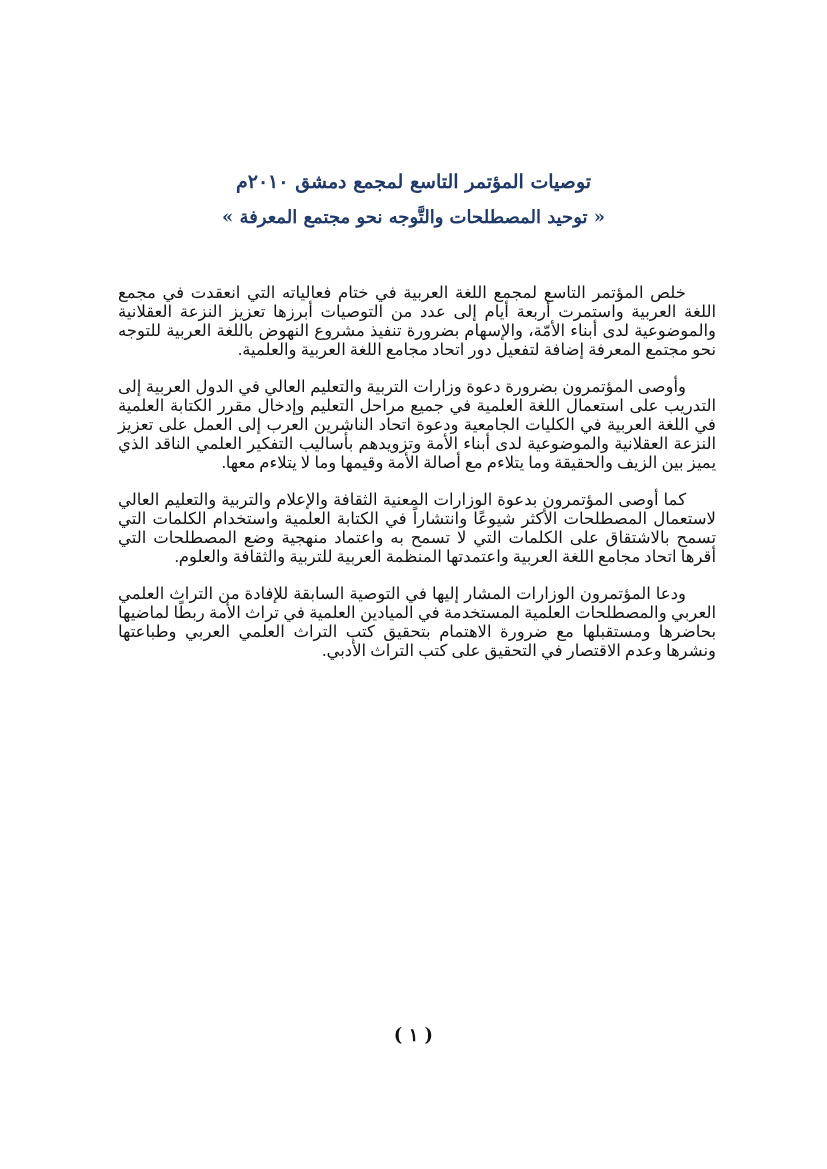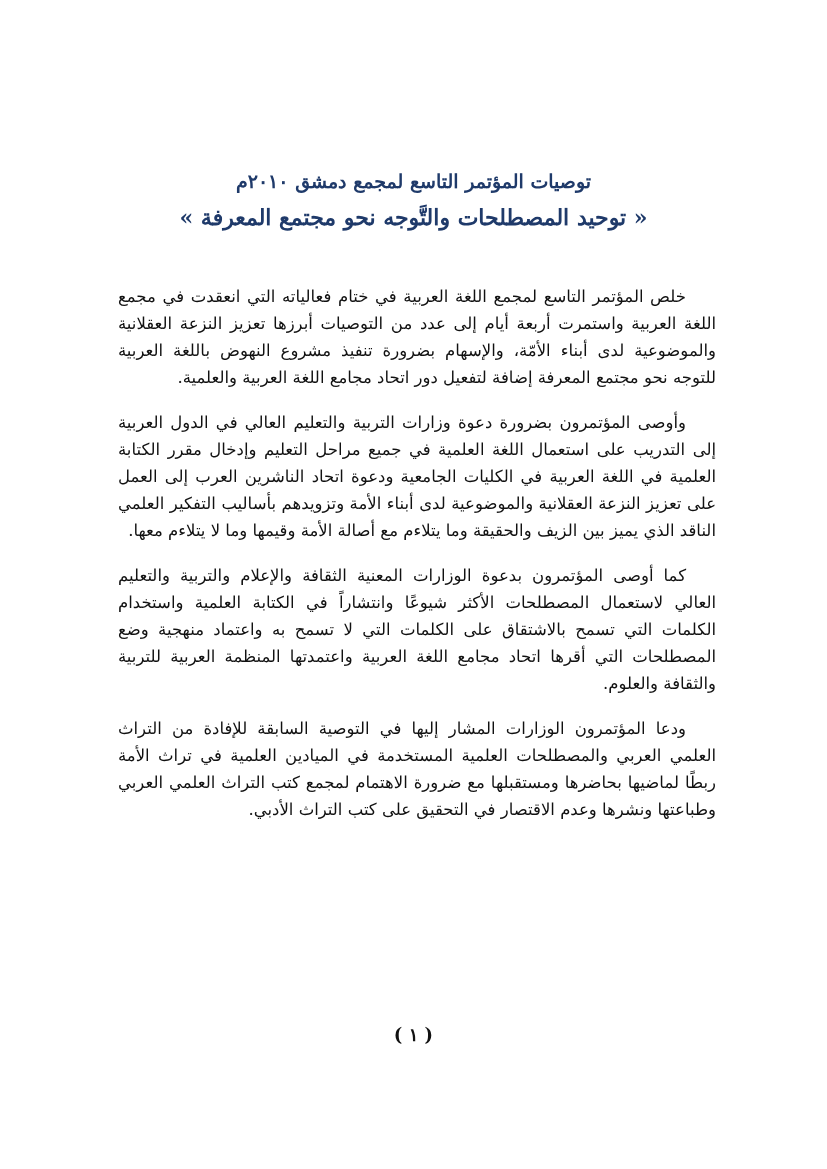--- a/index.html
+++ b/index.html
@@ -29,33 +29,34 @@
       text-align: center;
       color: #1f3a6a;
       font-weight: bold;
     }
     .title {
       font-size: 19px;
       line-height: 30px;
       margin: 0;
     }
     .subtitle {
-      font-size: 22px;
+      font-size: 18px;
       line-height: 30px;
       margin: 6px 0 0 0;
     }
     .body-text {
       position: absolute;
       top: 283px;
       left: 118px;
       width: 598px;
       font-size: 16.5px;
-      line-height: 27px;
+      line-height: 19px;
       text-align: justify;
       text-align-last: right;
+      font-family: Liberation Serif, serif;
     }
     .para {
       margin: 0 0 18px 0;
       text-indent: 30px;
     }
     .page-number {
       position: absolute;
       top: 1024px;
       left: 0;
       width: 827px;
@@ -71,17 +72,17 @@
 <div class="page">
   <div class="header" style="color: rgb(31, 58, 106);">
     <p class="title">توصيات المؤتمر التاسع لمجمع دمشق ٢٠١٠م</p>
     <p class="subtitle">« توحيد المصطلحات والتَّوجه نحو مجتمع المعرفة »</p>
   </div>
 
   <div class="body-text">
     <p class="para">خلص المؤتمر التاسع لمجمع اللغة العربية في ختام فعالياته التي انعقدت في مجمع اللغة العربية واستمرت أربعة أيام إلى عدد من التوصيات أبرزها تعزيز النزعة العقلانية والموضوعية لدى أبناء الأمّة، والإسهام بضرورة تنفيذ مشروع النهوض باللغة العربية للتوجه نحو مجتمع المعرفة إضافة لتفعيل دور اتحاد مجامع اللغة العربية والعلمية.</p>
     <p class="para">وأوصى المؤتمرون بضرورة دعوة وزارات التربية والتعليم العالي في الدول العربية إلى التدريب على استعمال اللغة العلمية في جميع مراحل التعليم وإدخال مقرر الكتابة العلمية في اللغة العربية في الكليات الجامعية ودعوة اتحاد الناشرين العرب إلى العمل على تعزيز النزعة العقلانية والموضوعية لدى أبناء الأمة وتزويدهم بأساليب التفكير العلمي الناقد الذي يميز بين الزيف والحقيقة وما يتلاءم مع أصالة الأمة وقيمها وما لا يتلاءم معها.</p>
     <p class="para">كما أوصى المؤتمرون بدعوة الوزارات المعنية الثقافة والإعلام والتربية والتعليم العالي لاستعمال المصطلحات الأكثر شيوعًا وانتشاراً في الكتابة العلمية واستخدام الكلمات التي تسمح بالاشتقاق على الكلمات التي لا تسمح به واعتماد منهجية وضع المصطلحات التي أقرها اتحاد مجامع اللغة العربية واعتمدتها المنظمة العربية للتربية والثقافة والعلوم.</p>
-    <p class="para">ودعا المؤتمرون الوزارات المشار إليها في التوصية السابقة للإفادة من التراث العلمي العربي والمصطلحات العلمية المستخدمة في الميادين العلمية في تراث الأمة ربطًا لماضيها بحاضرها ومستقبلها مع ضرورة الاهتمام لمجمع كتب التراث العلمي العربي وطباعتها ونشرها وعدم الاقتصار في التحقيق على كتب التراث الأدبي.</p>
+    <p class="para">ودعا المؤتمرون الوزارات المشار إليها في التوصية السابقة للإفادة من التراث العلمي العربي والمصطلحات العلمية المستخدمة في الميادين العلمية في تراث الأمة ربطًا لماضيها بحاضرها ومستقبلها مع ضرورة الاهتمام بتحقيق كتب التراث العلمي العربي وطباعتها ونشرها وعدم الاقتصار في التحقيق على كتب التراث الأدبي.</p>
   </div>
 
   <div class="page-number">( ١ )</div>
 </div>
 
 </body></html>

